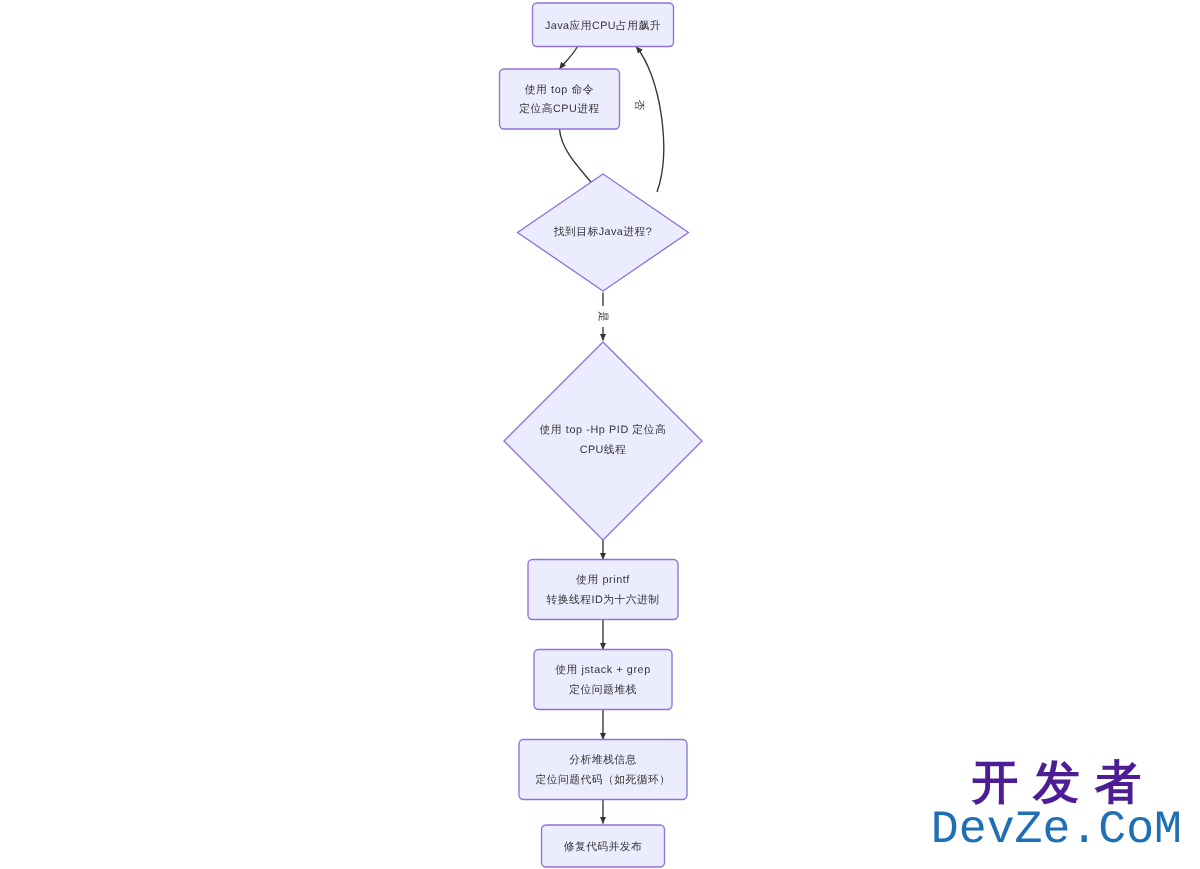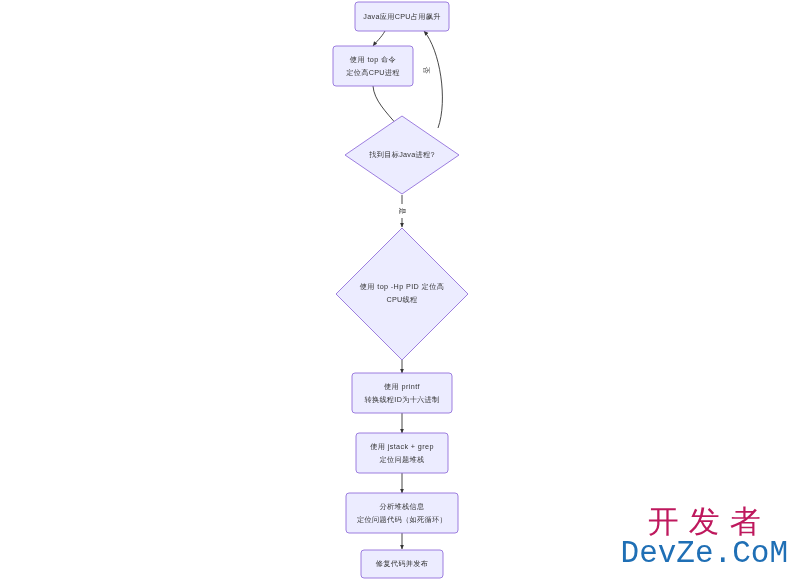--- a/index.html
+++ b/index.html
@@ -63,26 +63,26 @@
   #watermark {
     position: absolute;
     right: 12px;
     bottom: 10px;
     text-align: center;
     user-select: none;
     line-height: 1;
   }
   #watermark .wm-cn {
     font-size: 31px;
-    color: #be185d;
+    color: #4c1d95;
     letter-spacing: 10px;
     font-family: "Liberation Sans", "DejaVu Sans", sans-serif;
     display: block;
     padding-left: 10px;
-    font-weight: 400;
+    font-weight: 700;
   }
   #watermark .wm-en {
     font-size: 31px;
     color: #1F6FB5;
     font-family: Liberation Mono, monospace;
     display: block;
     margin-top: 1px;
     letter-spacing: 0px;
     font-weight: 400;
   }

